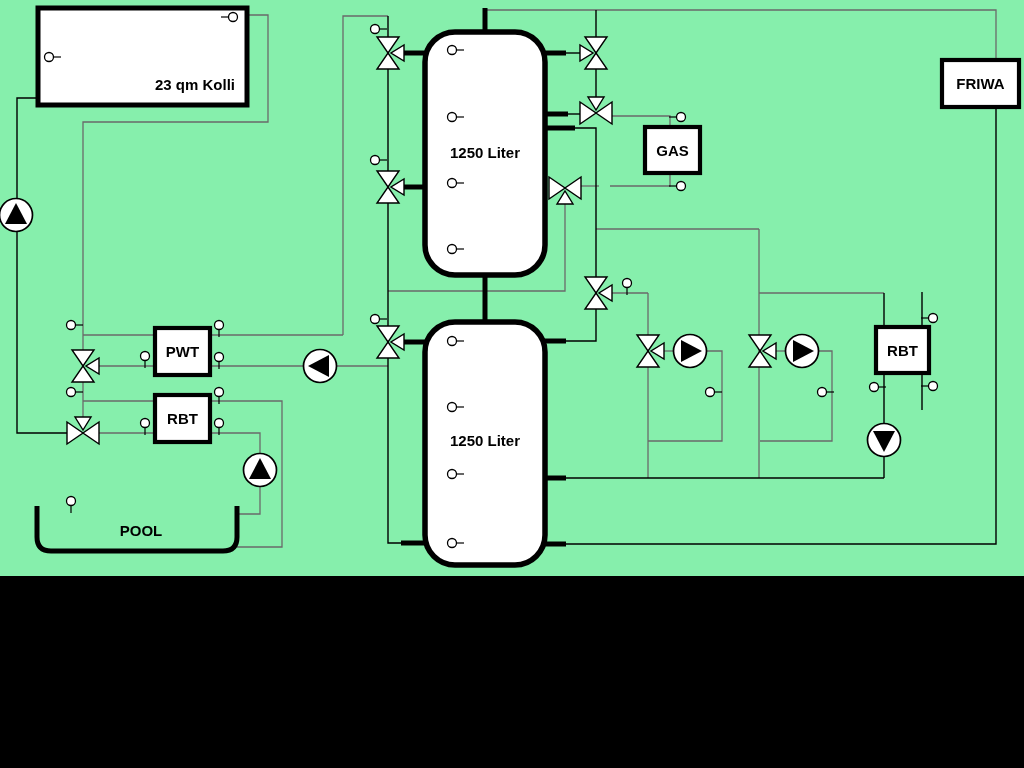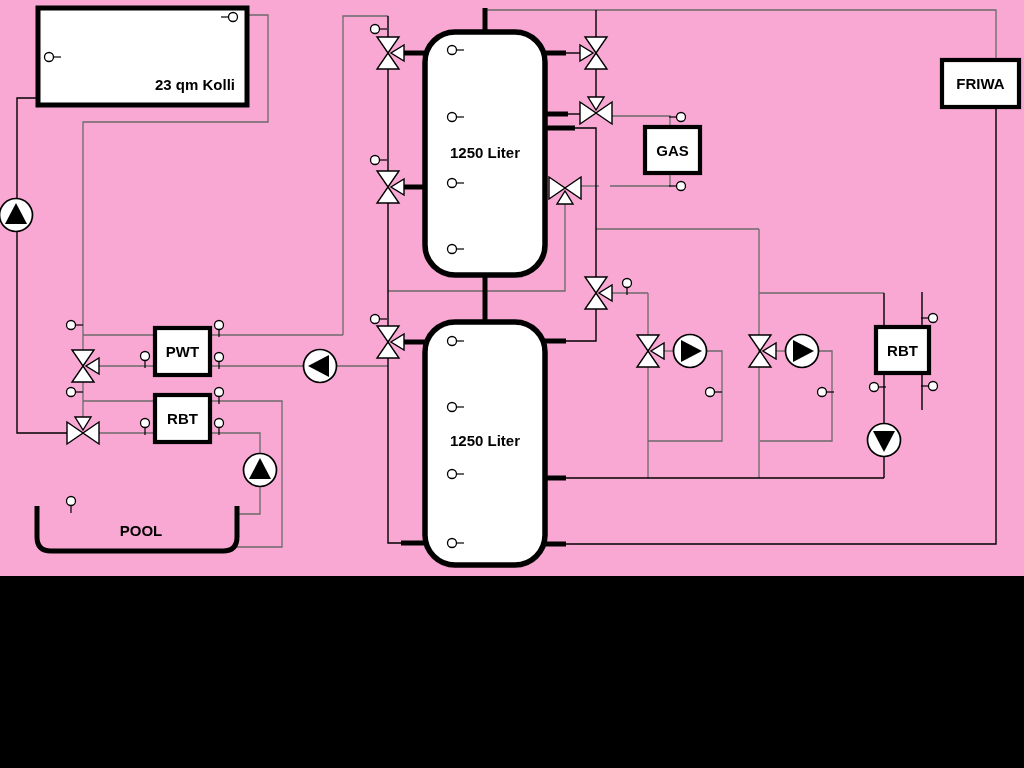--- a/index.html
+++ b/index.html
@@ -1,16 +1,16 @@
 <!DOCTYPE html>
 <html><head>
 <meta charset="utf-8">
 <style>
   html,body{margin:0;padding:0;background:#fff;}
-  #stage{position:relative;width:1024px;height:768px;background:#f9a8d4;overflow:hidden;
+  #stage{position:relative;width:1024px;height:768px;background:#86efac;overflow:hidden;
          font-family:"Liberation Sans",sans-serif;}
   svg text{font-family:"Liberation Sans",sans-serif;font-weight:bold;fill:#000;}
   #bottom-bar{position:absolute;left:0;width:1024px;bottom:0;background:#000;}
 </style>
 </head>
 <body>
 
 <div id="stage">
   <svg id="schematic" width="1024" height="768" viewBox="0 0 1024 768">
       <polyline points="247,15 268,15 268,122 83,122 83,419" fill="none" stroke="#6a6a6a" stroke-width="1.3"></polyline>

